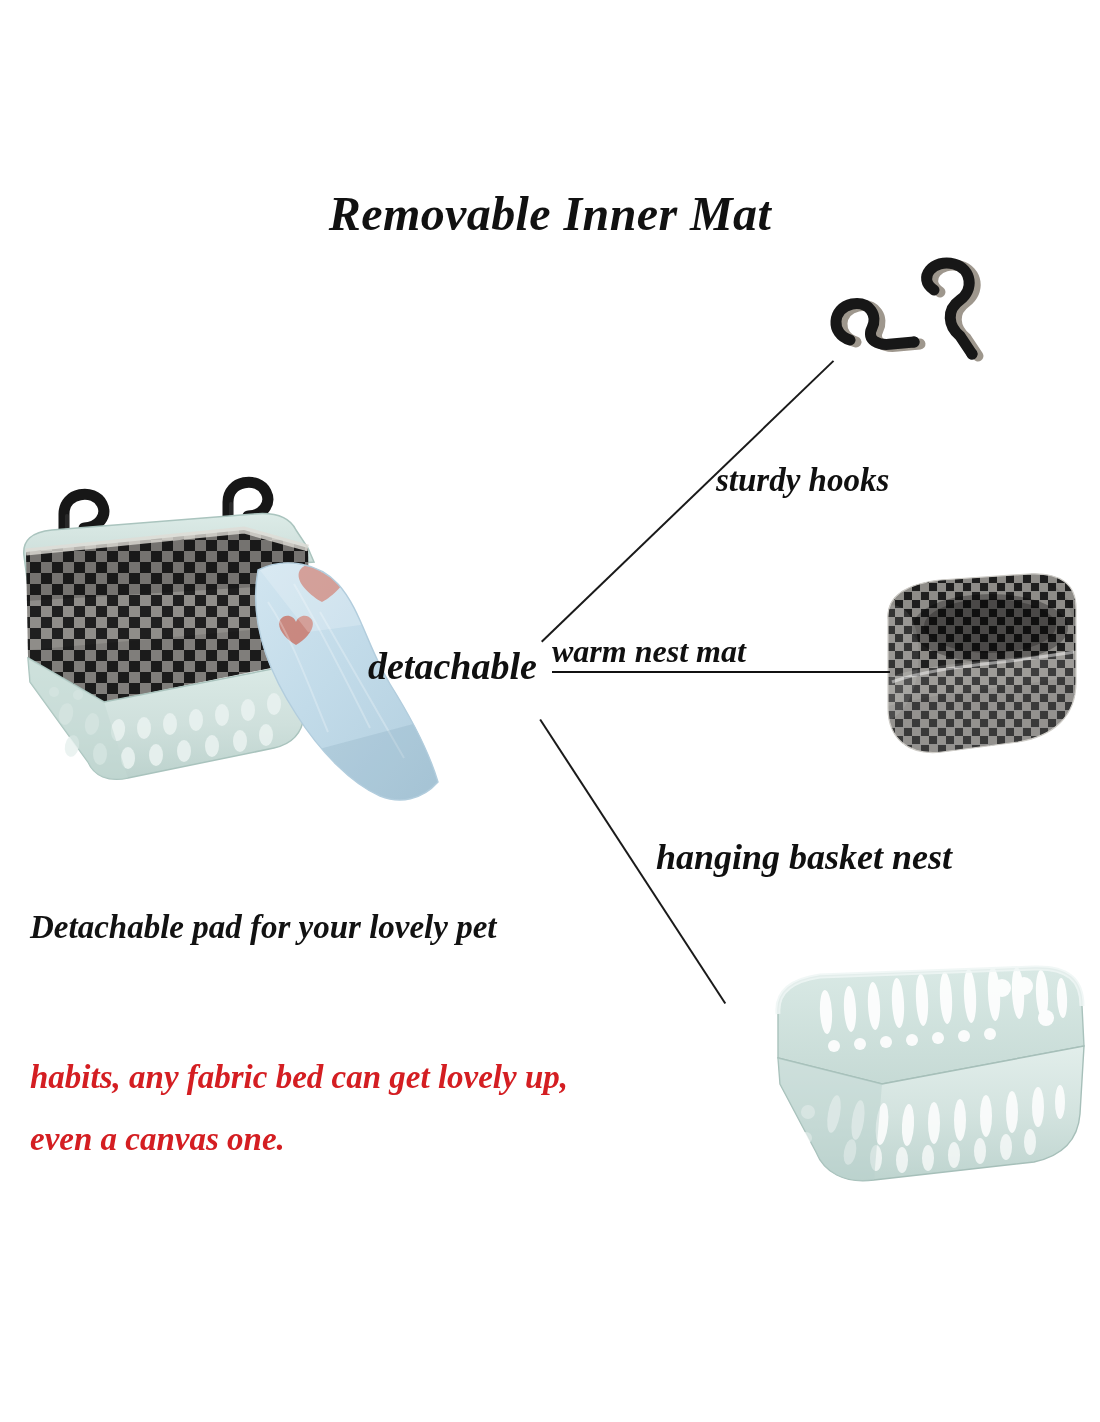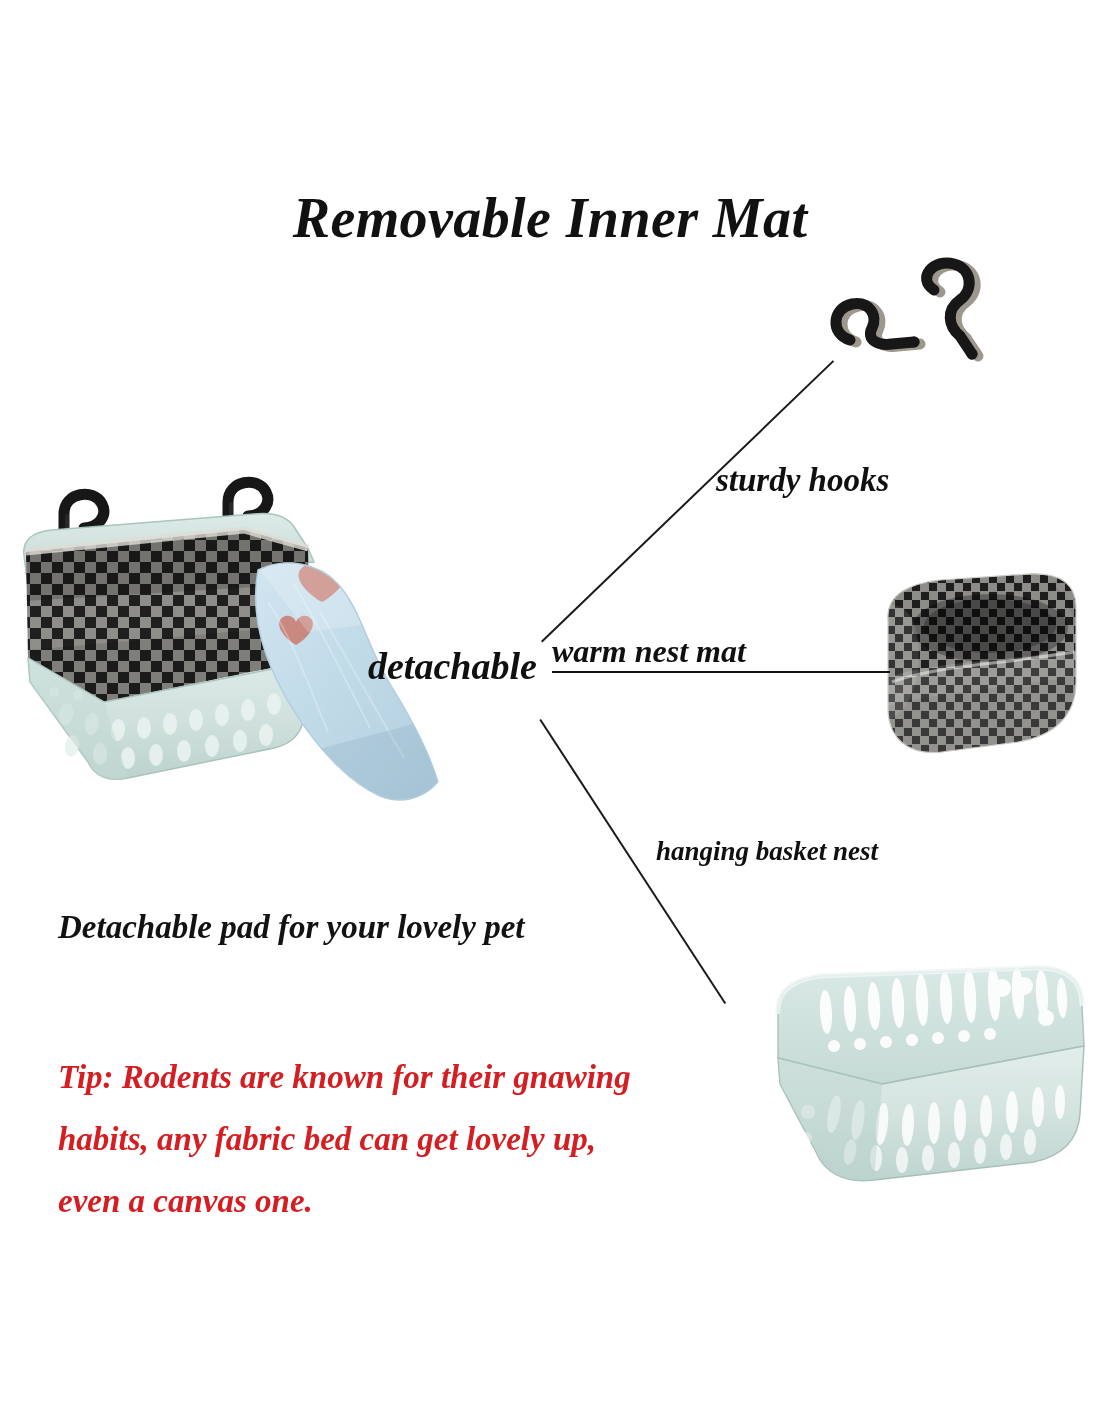--- a/index.html
+++ b/index.html
@@ -10,55 +10,54 @@
     overflow:hidden;
   }
   .page{position:relative;width:1100px;height:1422px;background:#fff;}
 
   
   .title{
     position:absolute;left:0;top:186px;width:1100px;
     text-align:center;
     font-family:"Liberation Serif",serif;
     font-weight:700;font-style:italic;
-    font-size:56px;letter-spacing:.4px;color:#111;
+    font-size:48px;letter-spacing:.4px;color:#111;
     white-space:nowrap;
   }
 
   
   .lbl{
     position:absolute;
     font-family:"Liberation Serif",serif;
     font-weight:700;font-style:italic;color:#101010;
     white-space:nowrap;
   }
   #lbl-sturdy{left:708px;top:462px;font-size:33px;margin-left:8px;}
   #lbl-detach{left:368px;top:644px;font-size:38px;}
-  #lbl-hanging{left:656px;top:836px;font-size:27px;}
+  #lbl-hanging{left:656px;top:836px;font-size:36px;}
 
   .frac{
     position:absolute;left:552px;top:634px;width:338px;
     text-align:left;
     font-family:"Liberation Serif",serif;
     font-weight:700;font-style:italic;color:#101010;
     font-size:32px;line-height:34px;
     white-space:nowrap;
   }
   .frac .bar{
     height:0;border-top:2.4px solid #111;margin:3px 0 4px 0;width:100%;
   }
 
   
   .para{
     position:absolute;
     font-family:"Liberation Serif",serif;
     font-weight:700;font-style:italic;
     font-size:33px;line-height:62px;
     white-space:nowrap;
-    margin-left:28px;
   }
   #para-black{left:30px;top:896px;color:#121212;}
   #para-red{left:30px;top:1046px;color:#D41E22;}
 
   
   .leader{position:absolute;background:#1a1a1a;transform-origin:0 0;height:2.2px;}
 
   
   .art{position:absolute;}
 
@@ -335,18 +334,17 @@
     <div class="bar"></div>
   </div>
 
   <div class="lbl" id="lbl-hanging">hanging basket nest</div>
 
   <div class="para" id="para-black">
     <div>Detachable pad for your lovely pet</div>
   </div>
 
   <div class="para" id="para-red">
-    <div>Tip: Rodents are known for their gnawing</div>
     <div>habits, any fabric bed can get lovely up,</div>
     <div>even a canvas one.</div>
   </div>
 
 </div>
 
 </body></html>

